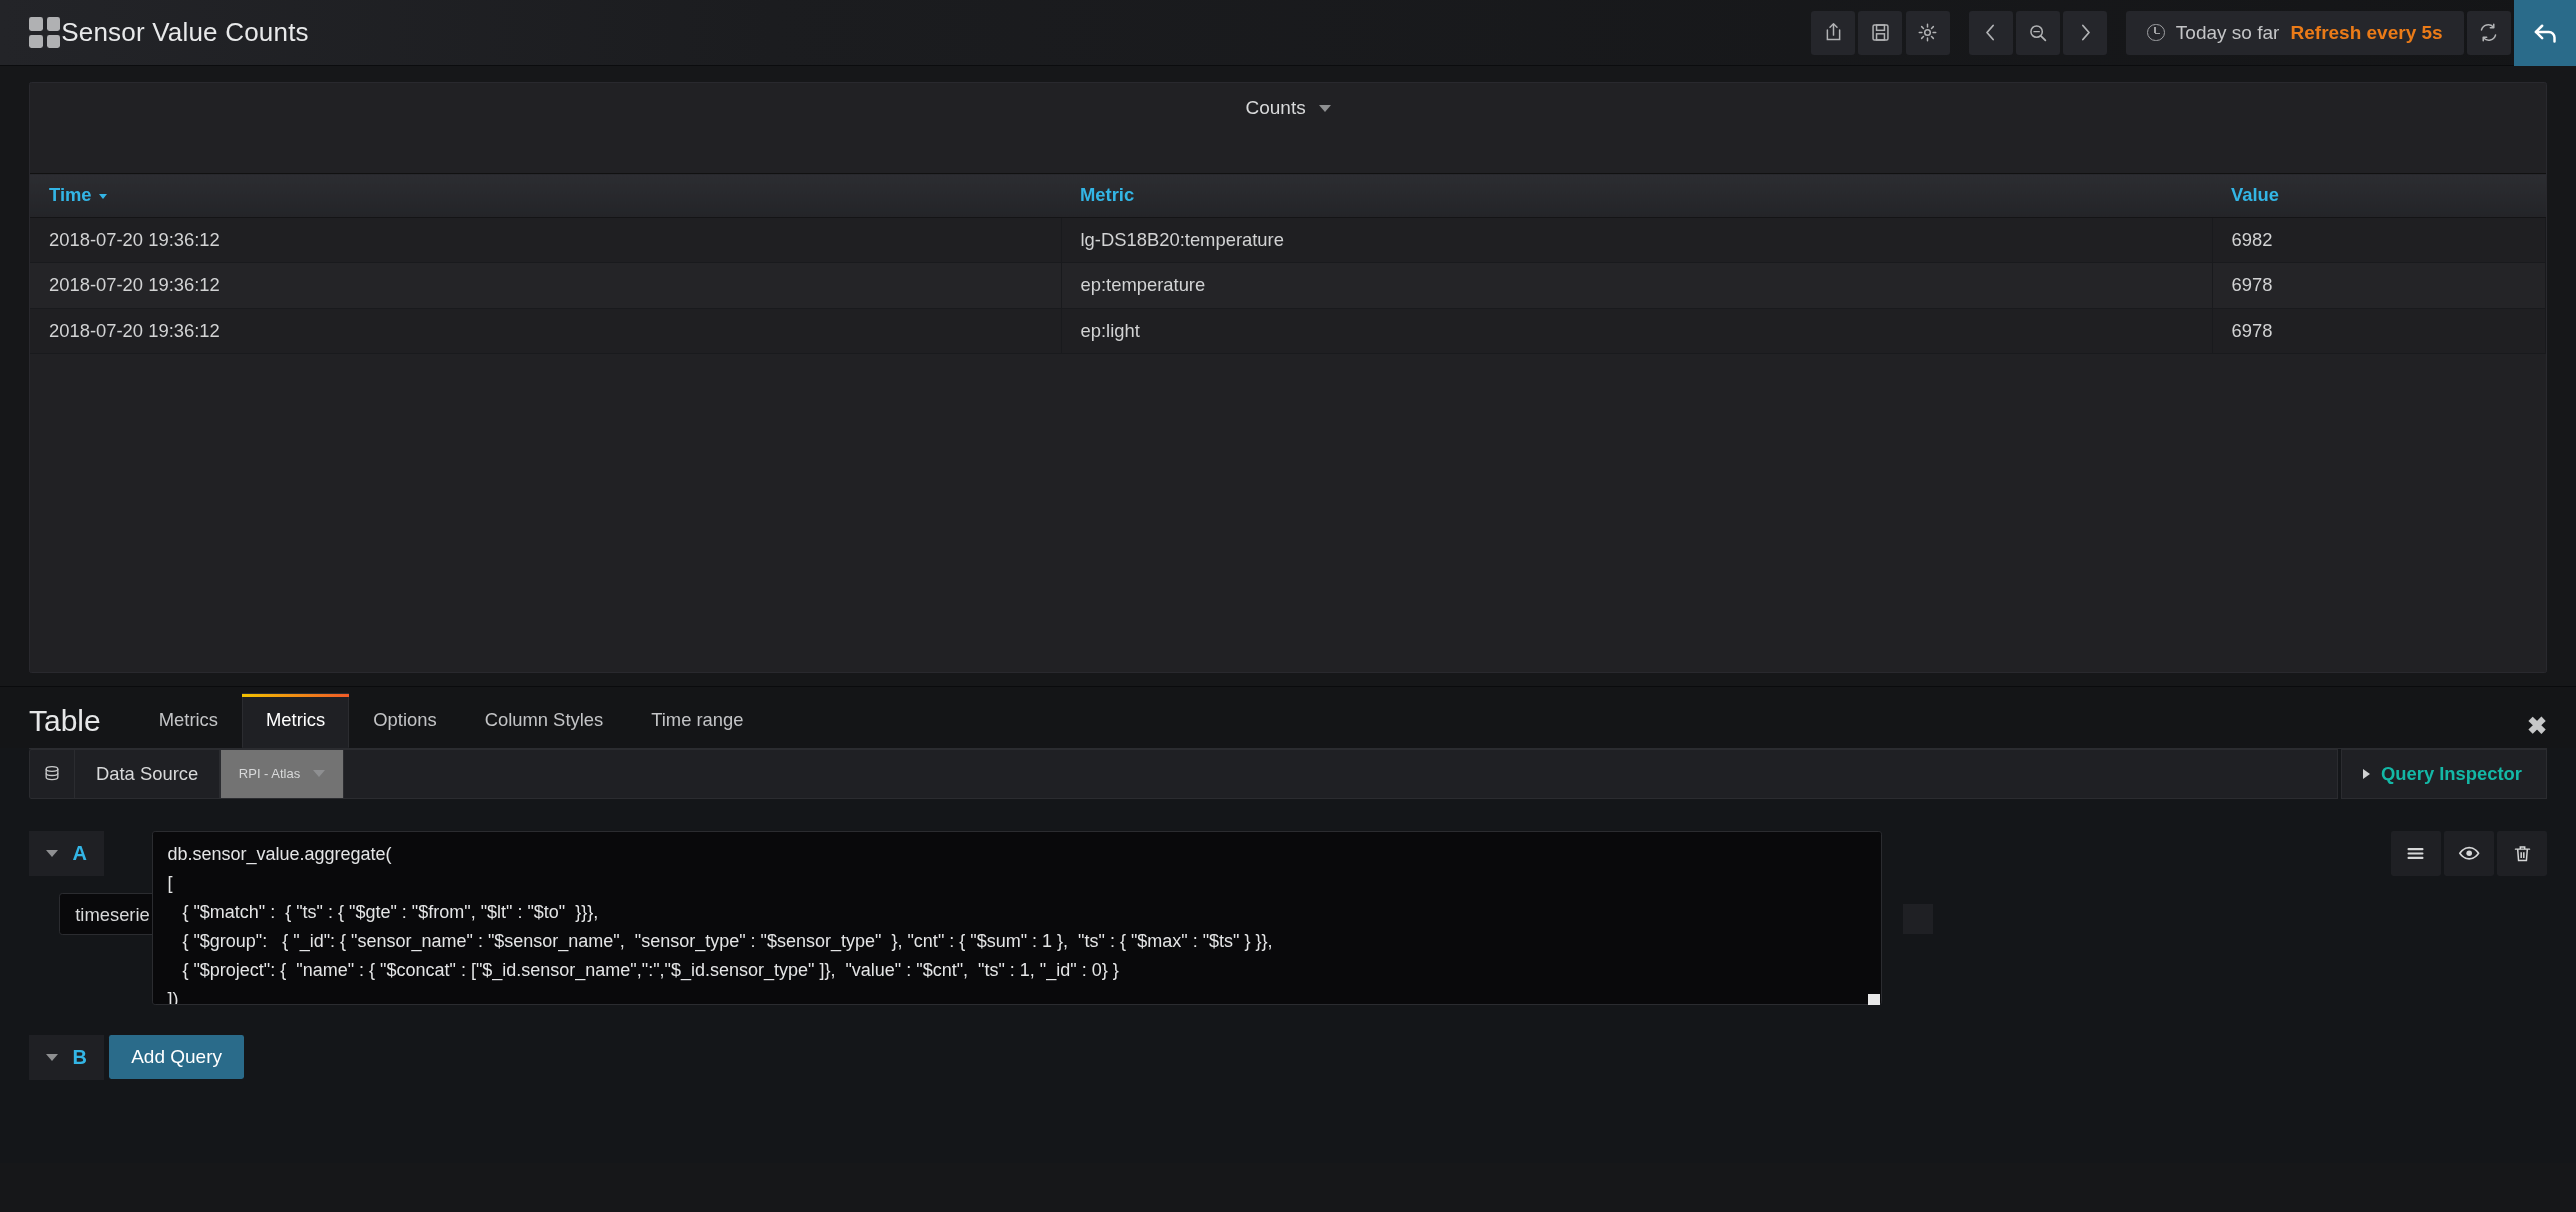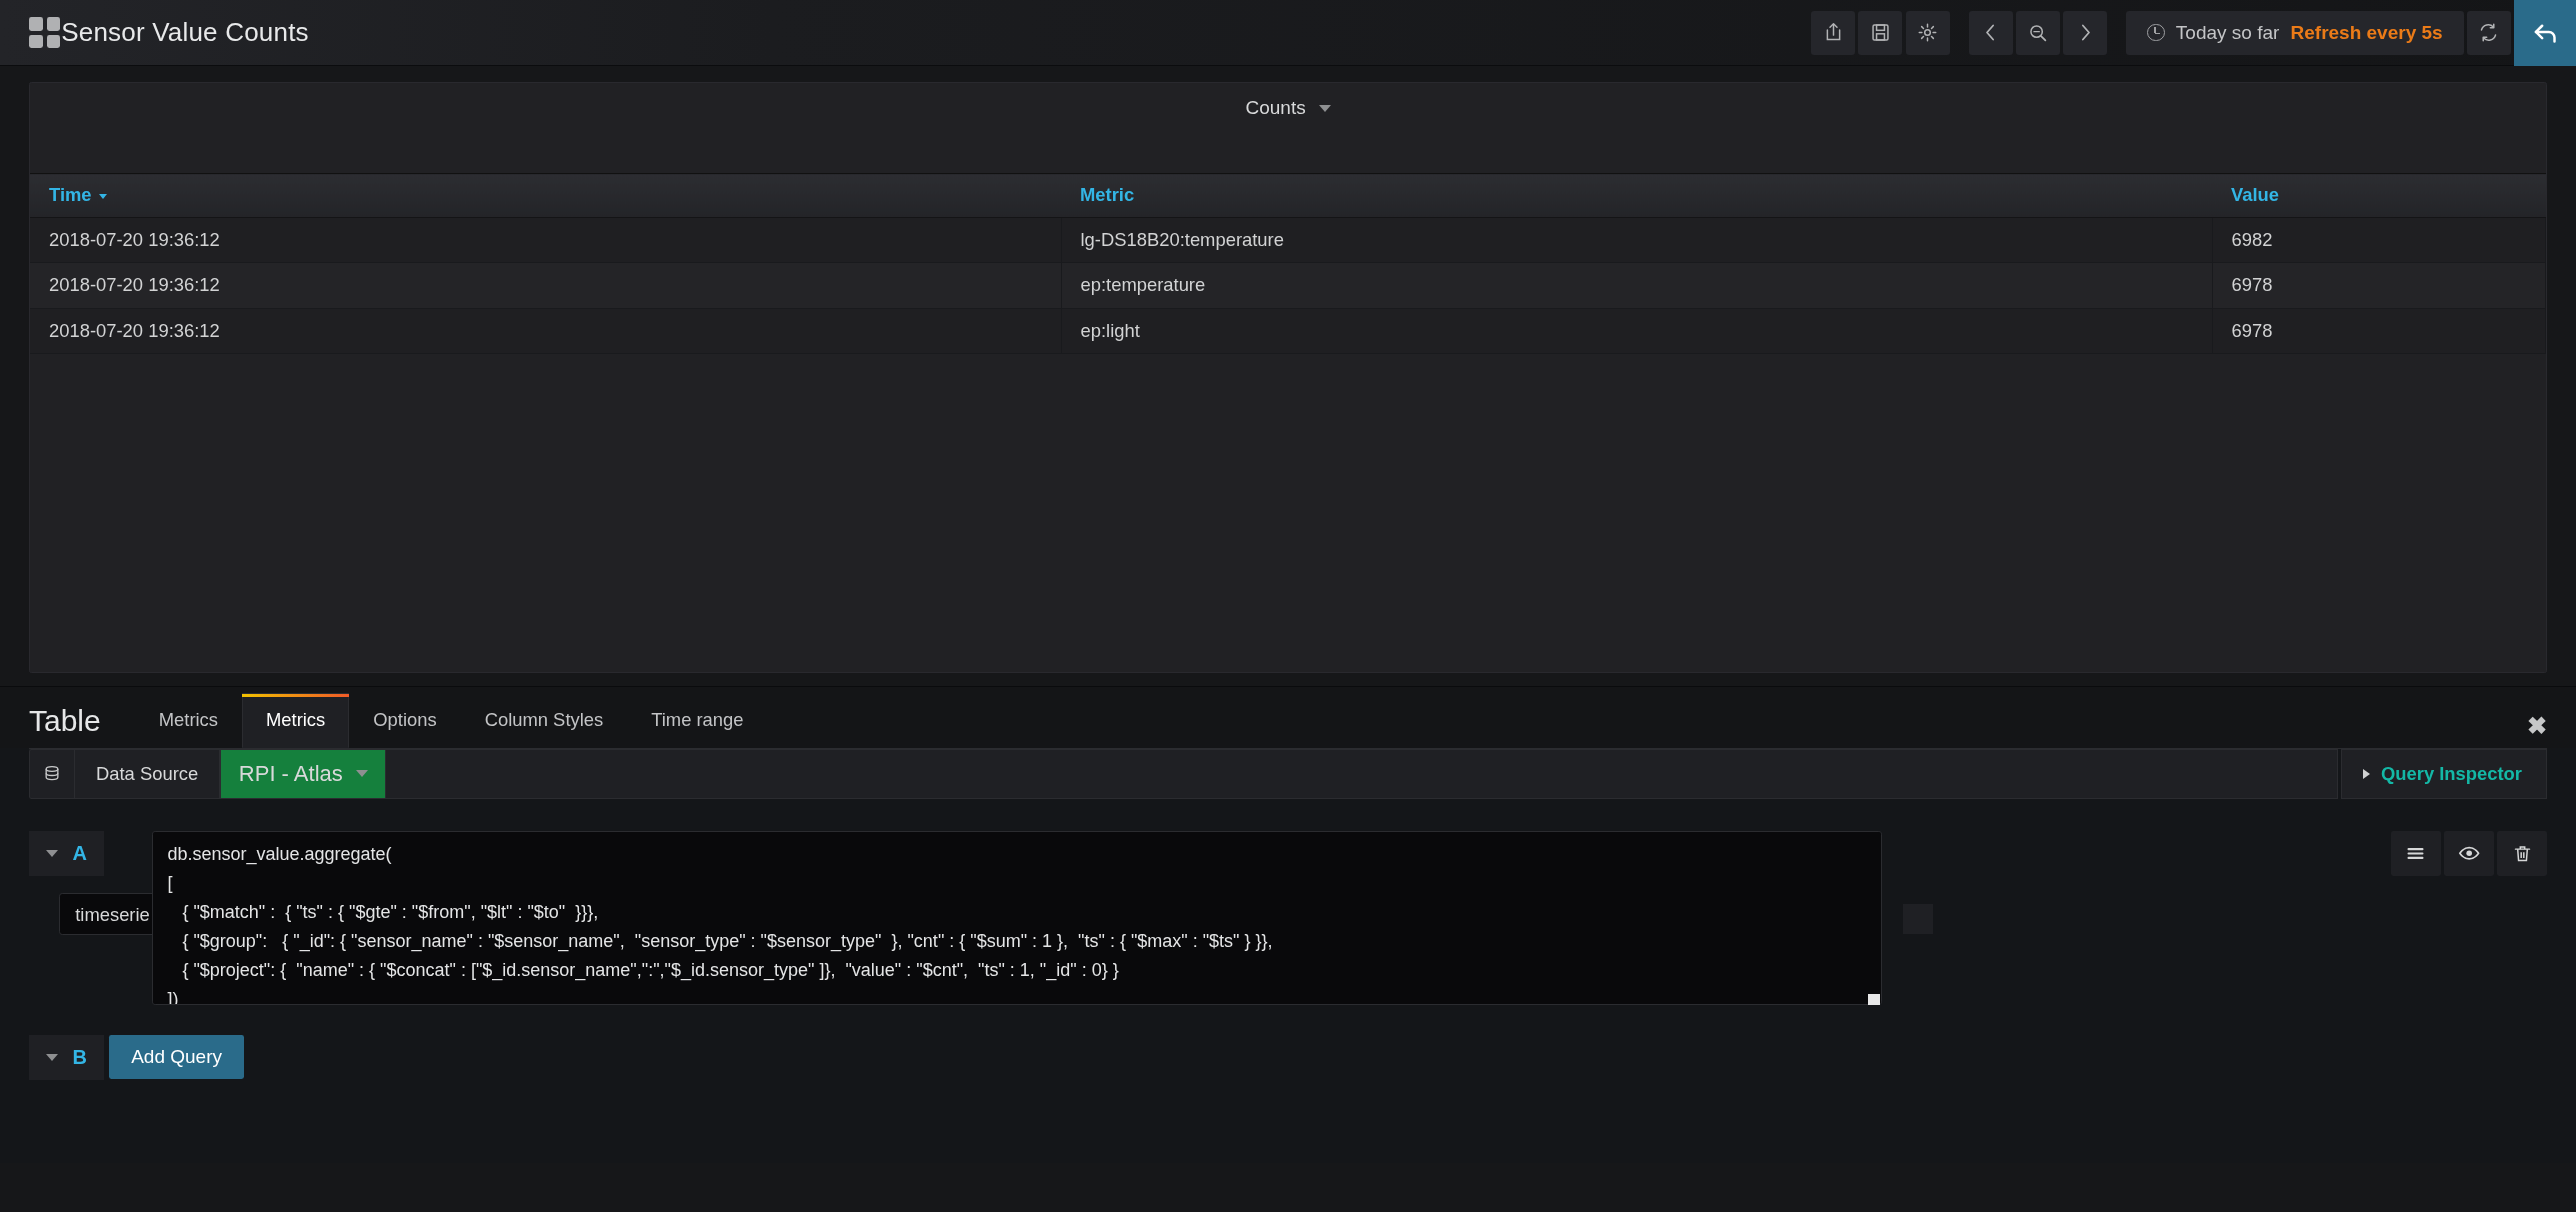--- a/index.html
+++ b/index.html
@@ -146,23 +146,23 @@
     width: 45px; background: #1f2024; border: 0.8px solid #2b2c30; border-right: none;
     border-radius: 2.4px 0 0 2.4px;
     display:flex; align-items:center; justify-content:center;
   }
   .ds-label {
     background: #1f2024; border: 0.8px solid #2b2c30;
     display: flex; align-items: center; padding: 0 21px;
     font-size: 18.4px; color: #d8d9da;
   }
   .ds-select {
-    background: #15803d; border: 0.8px solid #2b2c30;
+    background: #737373; border: 0.8px solid #2b2c30;
     display: flex; align-items: center; gap: 12.8px; padding: 0 17.6px;
-    font-size: 22px; color: #d8d9da; cursor: pointer;
+    font-size: 13px; color: #d8d9da; cursor: pointer;
   }
   .ds-spacer { flex: 1; background: #1f2024; border: 0.8px solid #2b2c30; border-left: none; margin-right: 3.2px; }
   .query-inspector {
     background: #1f2024; border: 0.8px solid #2b2c30;
     display: flex; align-items: center; gap: 11.2px; padding: 0 24px 0 21px;
     font-size: 18.4px; color: #14b8a6; font-weight: bold; cursor: pointer;
   }
   .caret-right {
     width: 0; height: 0; border-top: 5.6px solid transparent; border-bottom: 5.6px solid transparent;
     border-left: 7.2px solid #d0d1d2;

